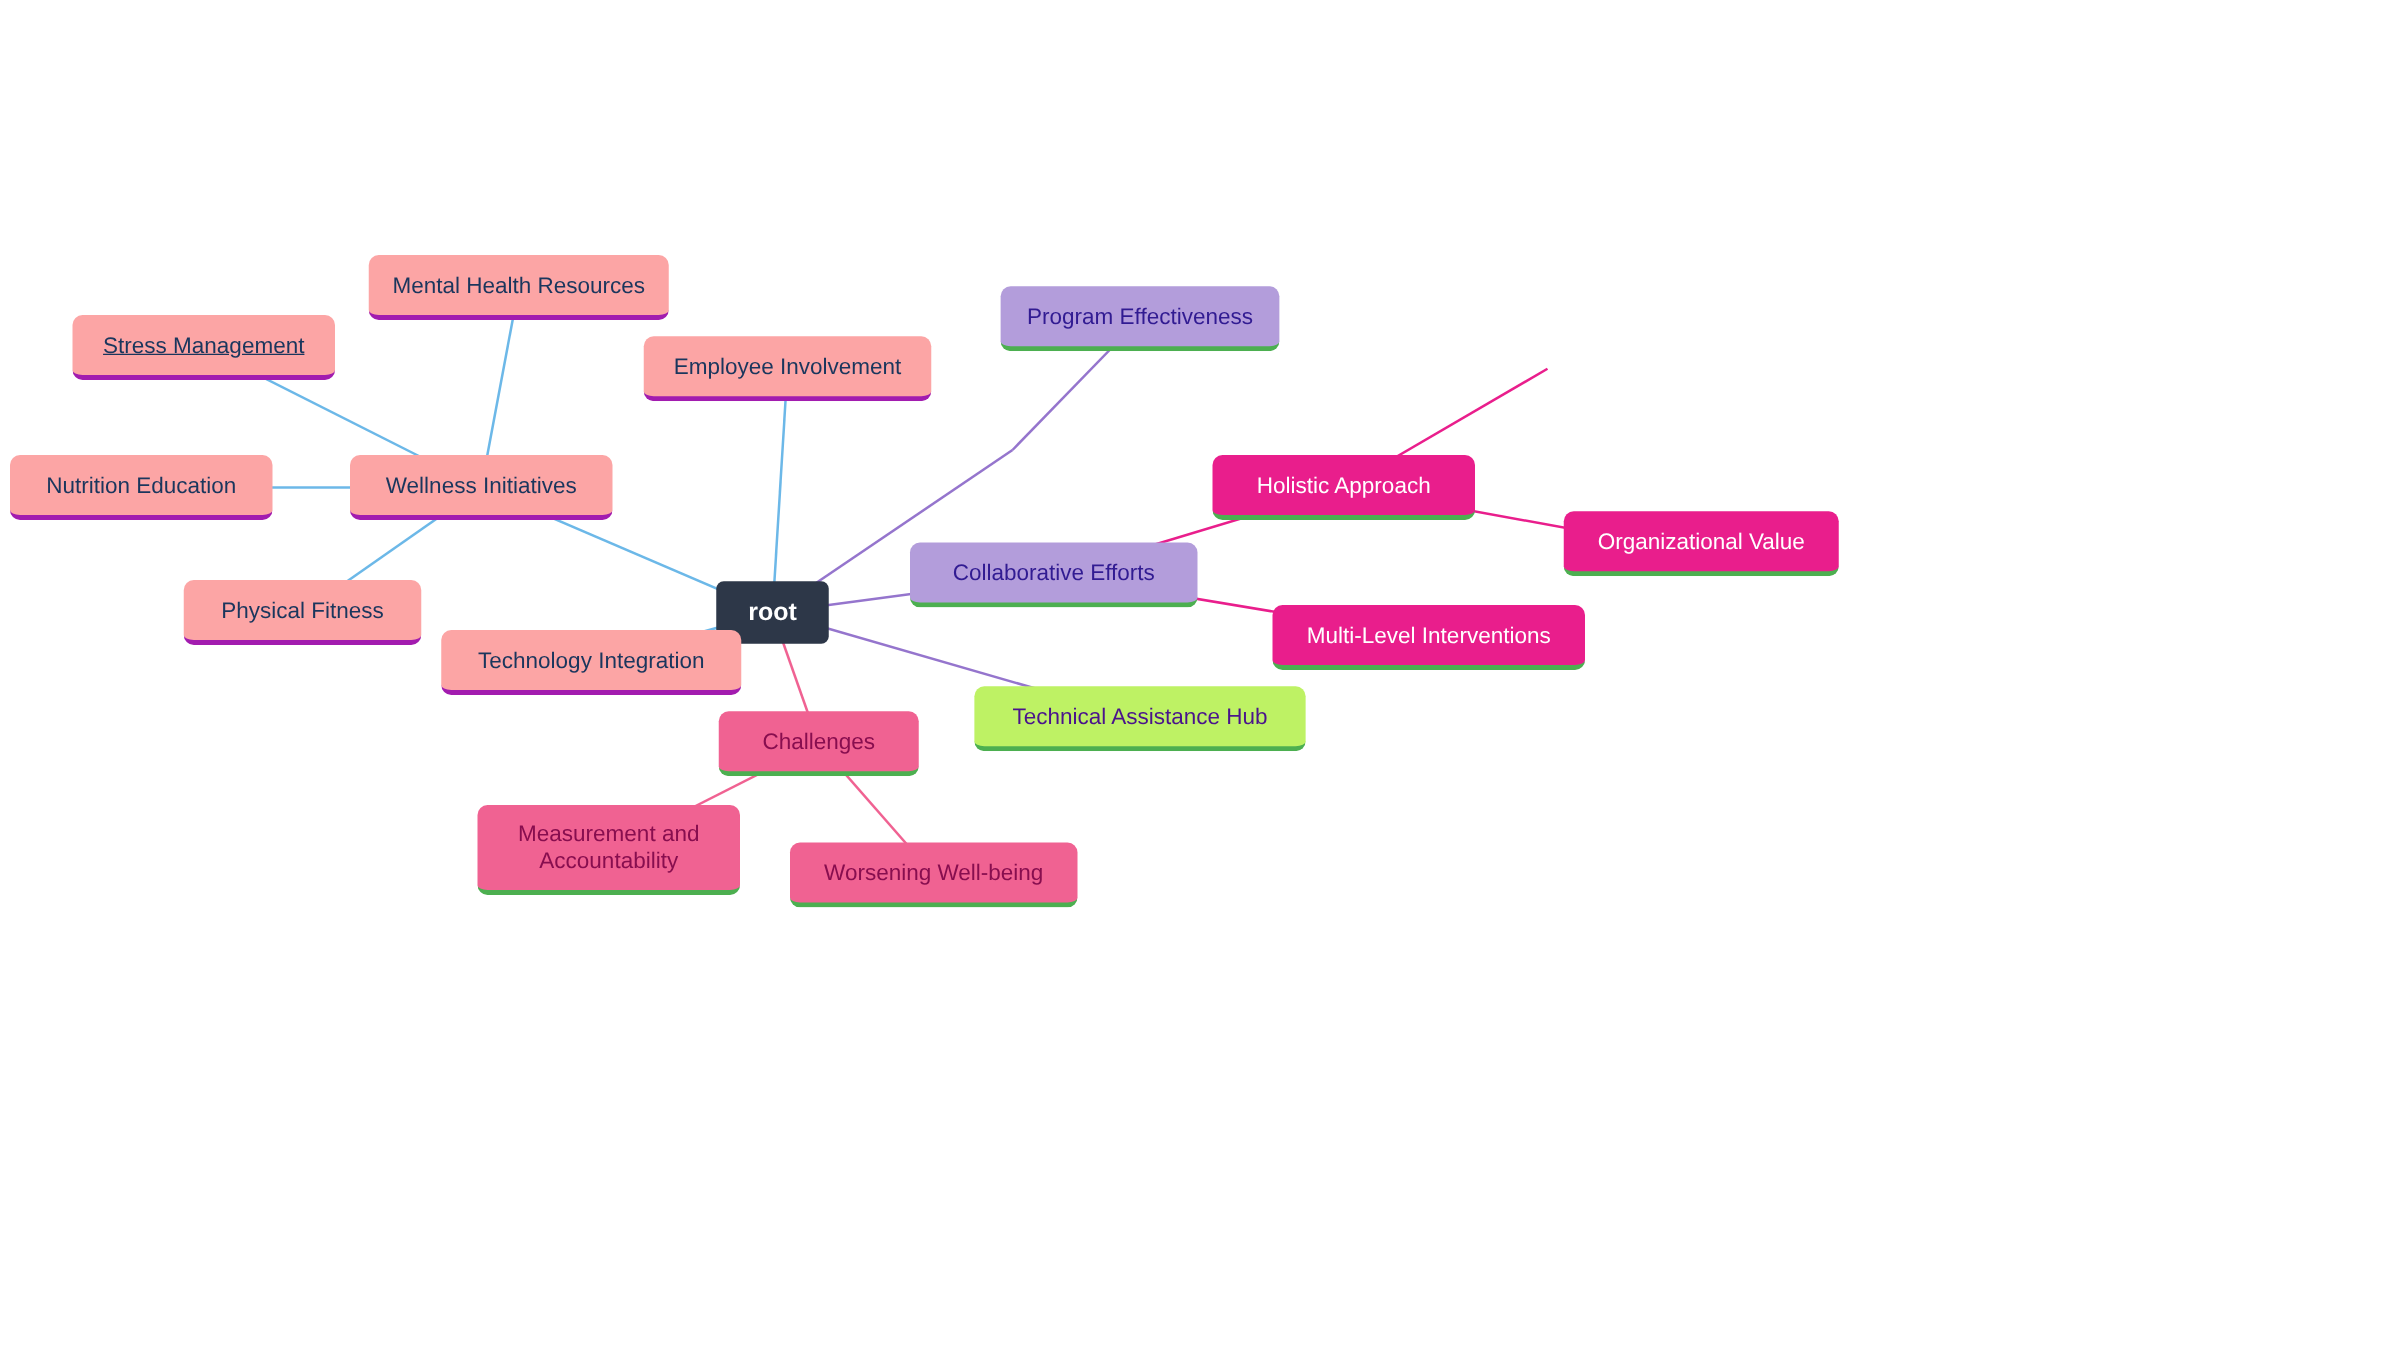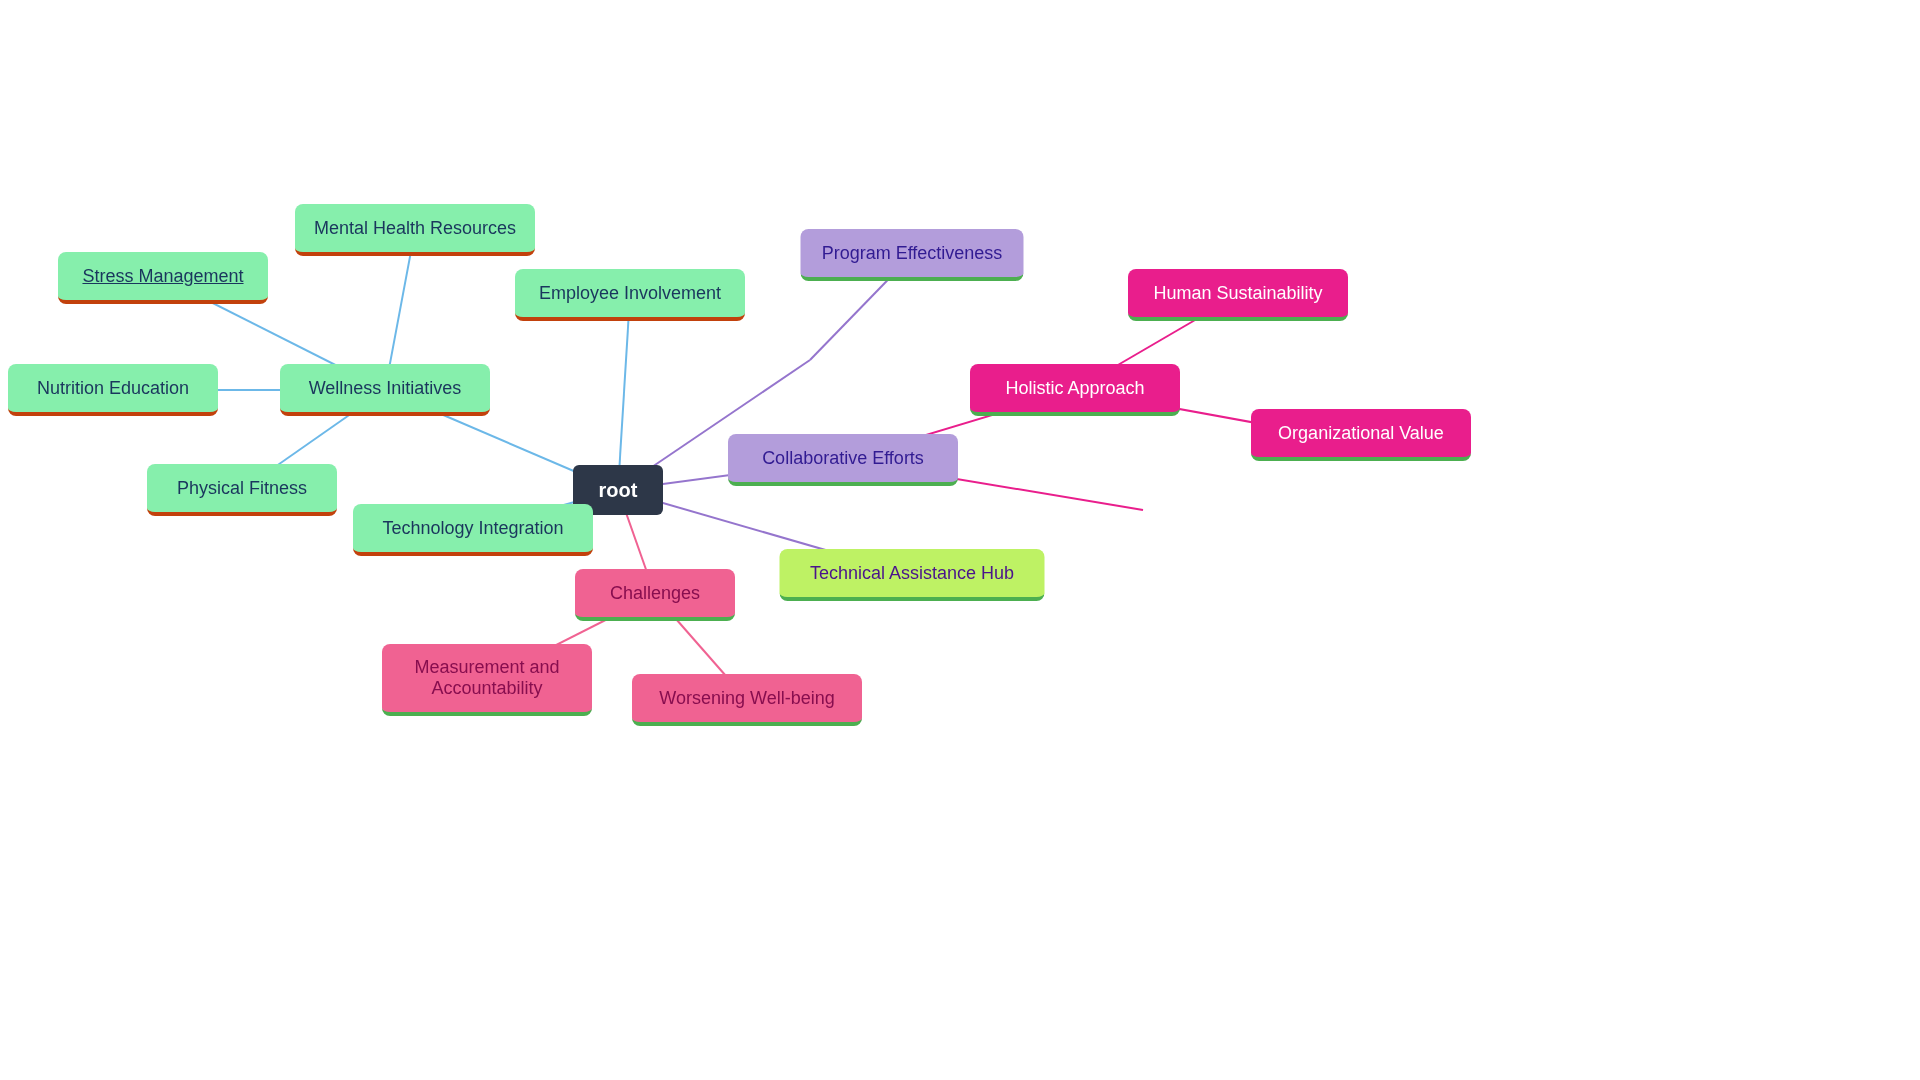--- a/index.html
+++ b/index.html
@@ -40,23 +40,23 @@
       background: #2d3748;
       color: #ffffff;
       font-size: 20px;
       font-weight: 600;
       border-radius: 6px;
       border-bottom: none;
       width: 90px;
       height: 50px;
     }
     .node-blue {
-      background: #86efac;
+      background: #fca5a5;
       color: #1a365d;
-      border-bottom: 4px solid #c2410c;
+      border-bottom: 4px solid #a21caf;
       text-align: center;
     }
     .node-purple {
       background: #b39ddb;
       color: #311b92;
       border-bottom: 4px solid #4caf50;
     }
     .node-pink {
       background: #f06292;
       color: #880e4f;
@@ -101,20 +101,20 @@
     <div class="node node-blue" style="width: 210px; height: 52px; left: 385px; top: 390px; white-space: pre-line;">Wellness Initiatives</div>
     <div class="node node-blue" style="width: 240px; height: 52px; left: 415px; top: 230px; white-space: pre-line;">Mental Health Resources</div>
     <div class="node node-blue" style="width: 210px; height: 52px; left: 163px; top: 278px; white-space: pre-line; text-decoration: underline;">Stress Management</div>
     <div class="node node-blue" style="width: 210px; height: 52px; left: 113px; top: 390px; white-space: pre-line;">Nutrition Education</div>
     <div class="node node-blue" style="width: 230px; height: 52px; left: 630px; top: 295px; white-space: pre-line;">Employee Involvement</div>
     <div class="node node-blue" style="width: 190px; height: 52px; left: 242px; top: 490px; white-space: pre-line;">Physical Fitness</div>
     <div class="node node-blue" style="width: 240px; height: 52px; left: 473px; top: 530px; white-space: pre-line;">Technology Integration</div>
     <div class="node node-purple" style="width: 223px; height: 52px; left: 912px; top: 255px; white-space: pre-line;">Program Effectiveness</div>
     <div class="node node-purple" style="width: 230px; height: 52px; left: 843px; top: 460px; white-space: pre-line;">Collaborative Efforts</div>
     <div class="node node-magenta" style="width: 210px; height: 52px; left: 1075px; top: 390px; white-space: pre-line;">Holistic Approach</div>
-    <div class="node node-magenta" style="width: 220px; height: 52px; left: 1238px; top: 295px; white-space: pre-line;">Human Sustainability</div>
     <div class="node node-magenta" style="width: 220px; height: 52px; left: 1322px; top: 435px; white-space: pre-line; margin-left: 39px;">Organizational Value</div>
+    <div class="node node-magenta" style="width: 250px; height: 52px; left: 1143px; top: 510px; white-space: pre-line;">Multi-Level Interventions</div>
     <div class="node node-light-purple" style="width: 265px; height: 52px; left: 912px; top: 575px; white-space: pre-line;">Technical Assistance Hub</div>
     <div class="node node-pink" style="width: 160px; height: 52px; left: 655px; top: 595px; white-space: pre-line;">Challenges</div>
     <div class="node node-pink" style="width: 210px; height: 72px; left: 487px; top: 680px; white-space: pre-line;">Measurement and
 Accountability</div>
     <div class="node node-pink" style="width: 230px; height: 52px; left: 747px; top: 700px; white-space: pre-line;">Worsening Well-being</div>
   </div>
 
 </body></html>

